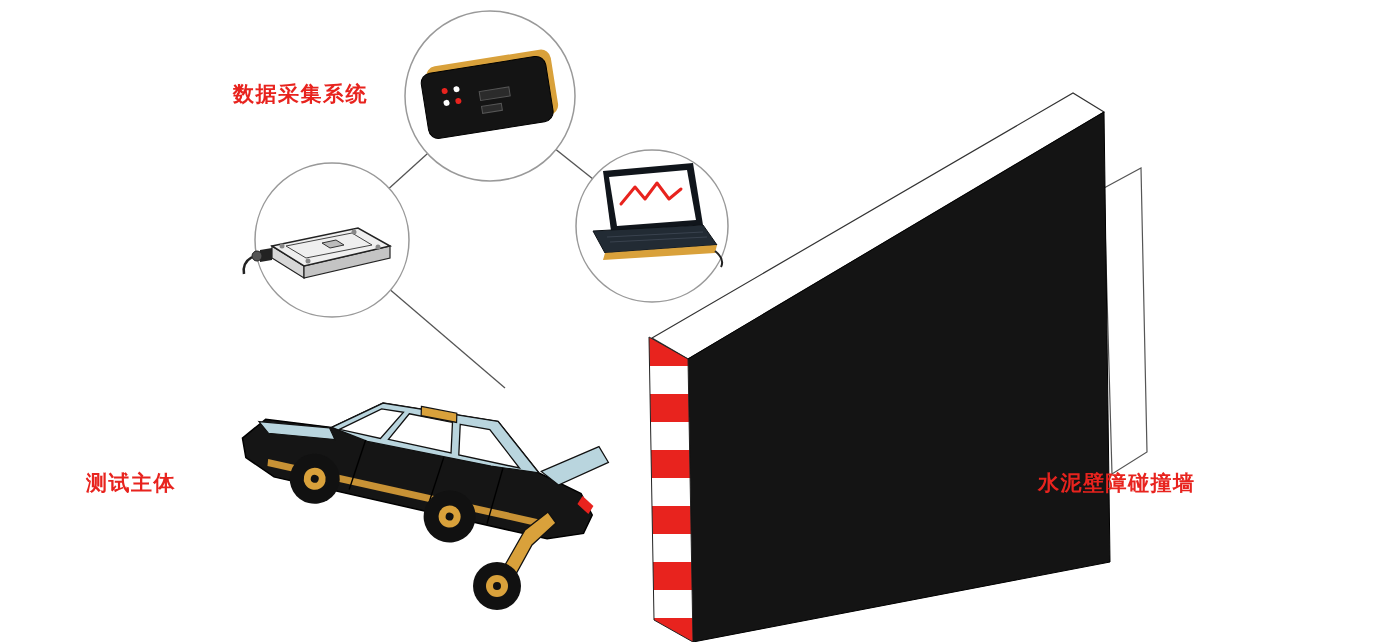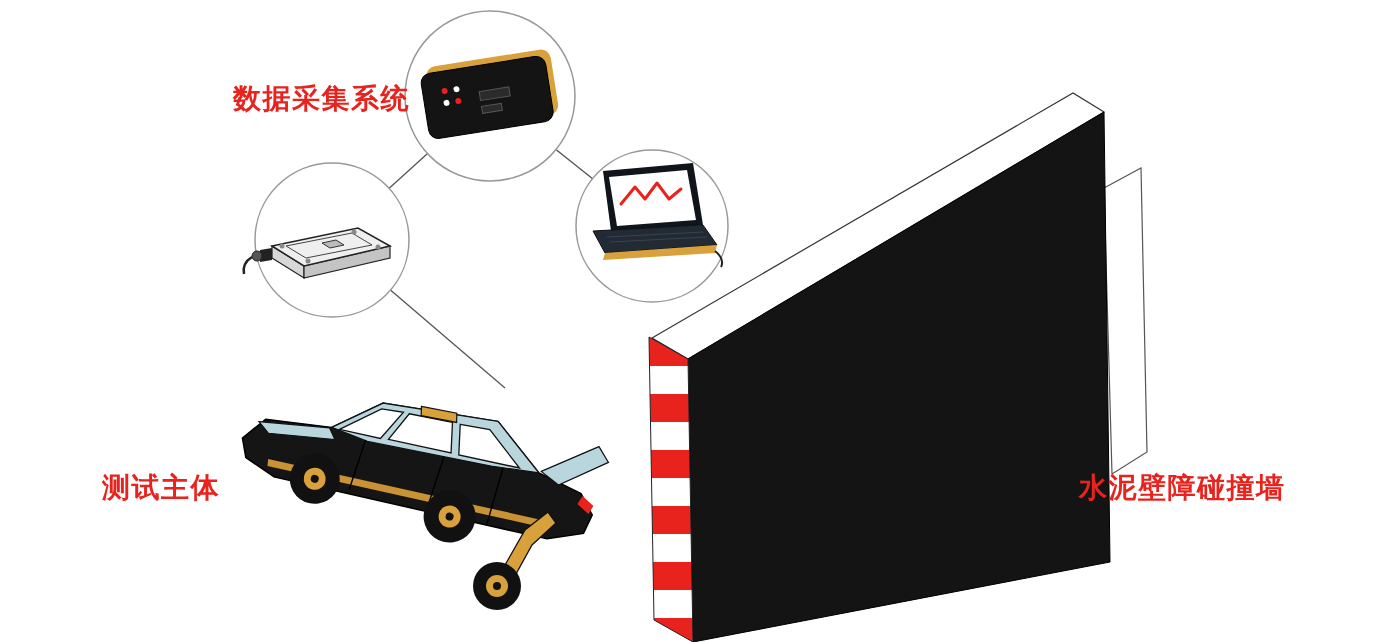--- a/index.html
+++ b/index.html
@@ -7,30 +7,30 @@
     position:relative;
     width:1384px;height:642px;
     background:#ffffff;
     overflow:hidden;
     font-family:"Liberation Sans", sans-serif;
   }
   .stage svg{position:absolute;left:0;top:0;}
   .label{
     position:absolute;
     color:#e8231e;
-    font-size:28px;
+    font-size:21px;
     font-weight:600;
     letter-spacing:1.5px;
     white-space:nowrap;
     user-select:none;
   }
   .label-daq{left:233px;top:80px;}
   .label-sensor{left:72px;top:304px;}
-  .label-subject{left:102px;top:469px;}
-  .label-wall{left:1038px;top:469px;margin-left:41px;}
+  .label-subject{left:86px;top:469px;}
+  .label-wall{left:1038px;top:469px;}
 </style>
 </head>
 <body>
 
 <div class="stage">
 
   <svg width="1384" height="642" viewBox="0 0 1384 642">
     <defs>
       <pattern id="redstripes" patternUnits="userSpaceOnUse" x="0" y="338" width="60" height="56">
         <rect width="60" height="28" fill="#e8231e"></rect>

